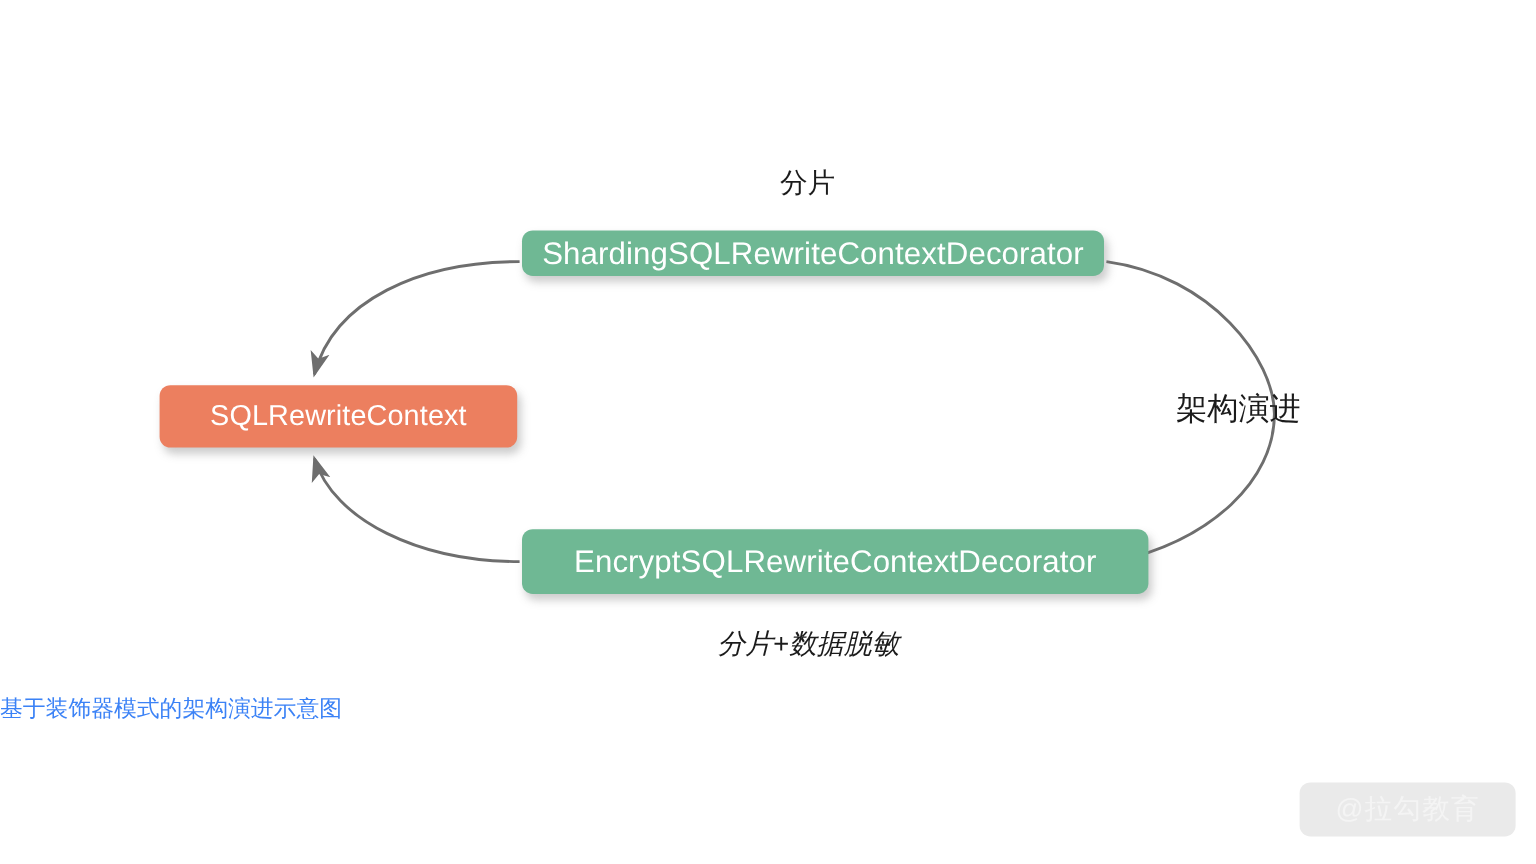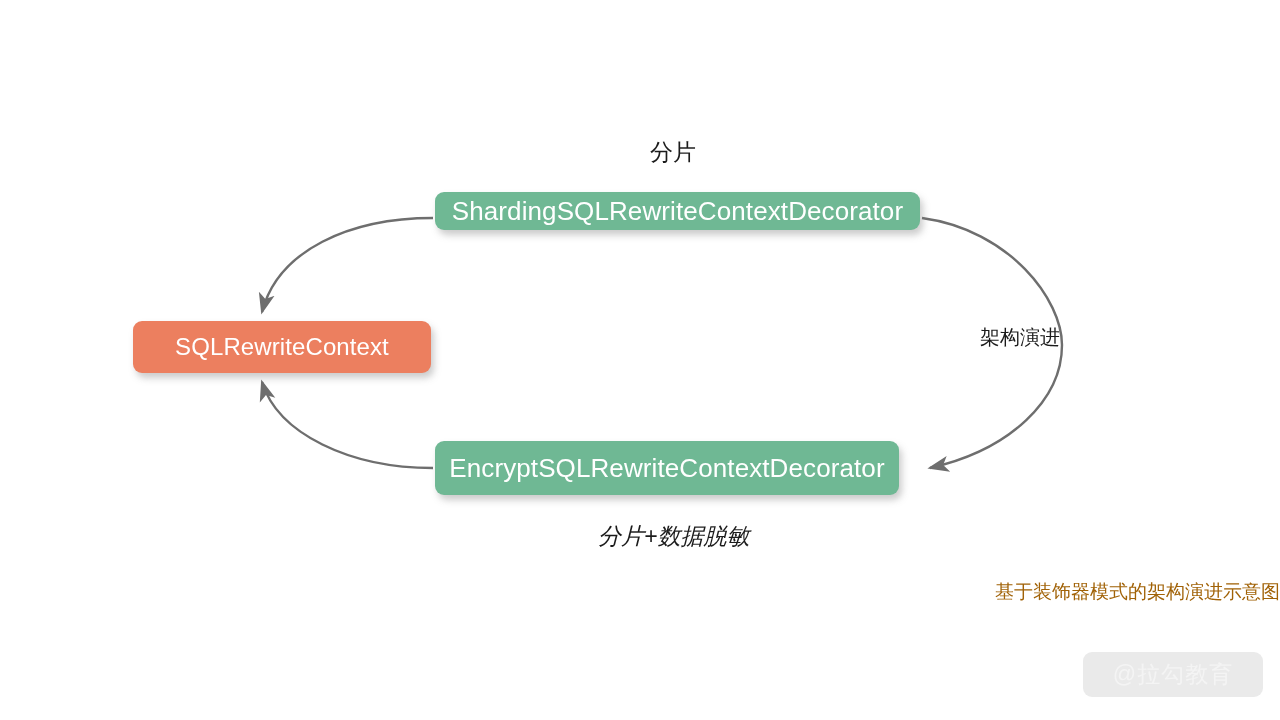--- a/index.html
+++ b/index.html
@@ -53,21 +53,21 @@
     left: 435px;
     top: 192px;
     width: 485px;
     height: 38px;
     background: #6fb894;
     font-size: 26px;
   }
   #node-encrypt {
     left: 435px;
     top: 441px;
-    width: 464px;
+    width: 522px;
     height: 54px;
     background: #6fb894;
     font-size: 26px;
   }
   #node-context {
     left: 133px;
     top: 321px;
     width: 298px;
     height: 52px;
     background: #ec7f5f;
@@ -89,30 +89,30 @@
   }
   #label-sharding-encrypt {
     left: 598px;
     top: 525px;
     font-size: 23px;
     font-style: italic;
   }
   #label-evolution {
     left: 980px;
     top: 327px;
-    font-size: 20px;
+    font-size: 26px;
   }
 
   #caption {
     position: absolute;
     left: 0;
     top: 582px;
     width: 1280px;
-    text-align: right;
-    color: #a16207;
+    text-align: left;
+    color: #3b82f6;
     font-size: 19px;
     line-height: 1;
     white-space: nowrap;
   }
 
   
   #watermark {
     position: absolute;
     left: 1083px;
     top: 652px;

